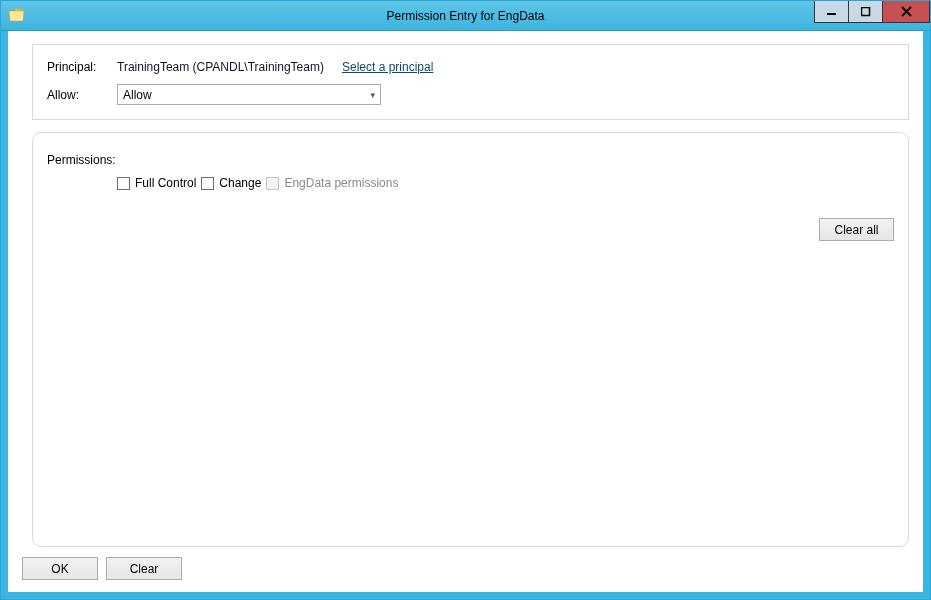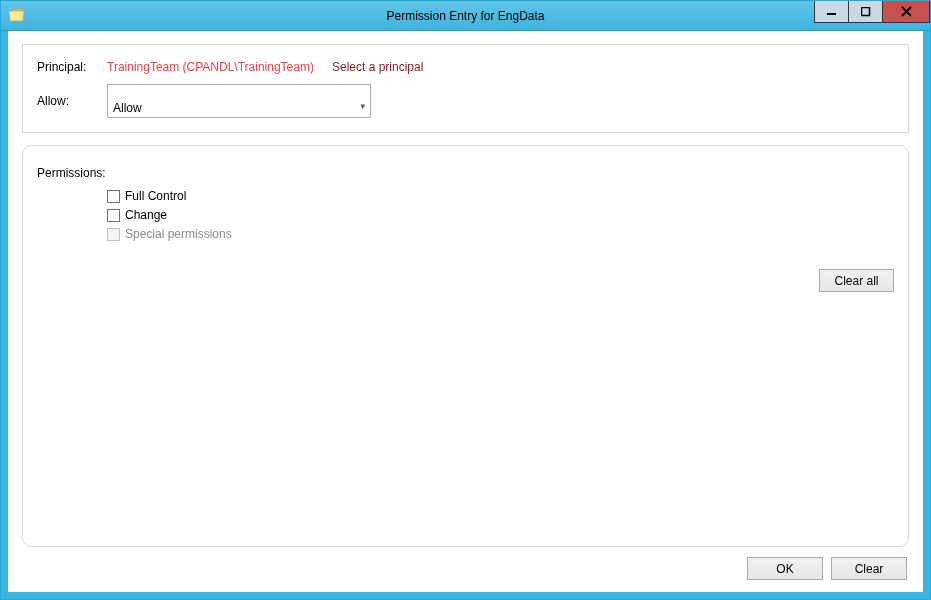--- a/index.html
+++ b/index.html
@@ -88,50 +88,52 @@
       padding: 13px 14px 12px 14px;
       display: flex;
       flex-direction: column;
       border: 7px solid #39b5df;
       border-top: none;
     }
     .panel {
       border: 1px solid #d9d9d9;
       background: #fff;
       padding: 15px 14px 14px 14px;
+      margin-left: 10px;
     }
     .panel-top {
       display: flex;
       flex-direction: column;
       gap: 10px;
     }
     .row {
       display: flex;
       align-items: center;
     }
     .row-label {
       width: 70px;
       color: #000;
     }
     .principal-value {
-      color: #ef4444;
+      color: #0f172a;
       margin-right: 18px;
     }
     .link {
-      color: #7f1d1d;
+      color: #0c4a6e;
       cursor: pointer;
+      text-decoration: underline;
     }
     .type-select {
       width: 264px;
       height: 21px;
       border: 1px solid #acacac;
       background: #fff;
-      padding: 16px 5px;
-      display: flex;
-      align-items: flex-start;
+      padding: 8px 5px;
+      display: flex;
+      align-items: center;
       justify-content: space-between;
       cursor: default;
     }
     .type-select-arrow {
       font-size: 9px;
       color: #555;
     }
     .panel-perms {
       margin-top: 12px;
       flex: 1;
@@ -140,21 +142,21 @@
       padding: 20px 14px 14px 14px;
       border-radius: 9px;
     }
     .perms-heading {
       color: #000;
       margin-bottom: 9px;
     }
     .perms-list {
       margin-left: 70px;
       display: flex;
-      flex-direction: column;
+      flex-direction: row;
       gap: 5px;
     }
     .perm-item {
       display: flex;
       align-items: center;
       gap: 5px;
     }
     .checkbox {
       width: 13px;
       height: 13px;
@@ -192,21 +194,20 @@
       padding: 8px 12px;
       font-family: inherit;
       font-size: 12px;
       cursor: default;
       display: flex;
       align-items: center;
       justify-content: center;
     }
     .button-bar {
       display: flex;
-      justify-content: flex-end;
       gap: 8px;
       margin-top: 10px;
       padding-right: 2px;
     }
     .button-bar .btn {
       min-width: 76px;
     }
   </style>
 </head>
 <body>
@@ -262,21 +263,21 @@
         <div class="perm-item">
           <span class="checkbox"></span>
           <span class="perm-label">Full Control</span>
         </div>
         <div class="perm-item">
           <span class="checkbox"></span>
           <span class="perm-label">Change</span>
         </div>
         <div class="perm-item">
           <span class="checkbox disabled"></span>
-          <span class="perm-label disabled">Special permissions</span>
+          <span class="perm-label disabled">EngData permissions</span>
         </div>
       </div>
       <div class="clear-all-row">
         <button class="btn">Clear all</button>
       </div>
     </div>
 
     <div class="button-bar">
       <button class="btn">OK</button>
       <button class="btn">Clear</button>

